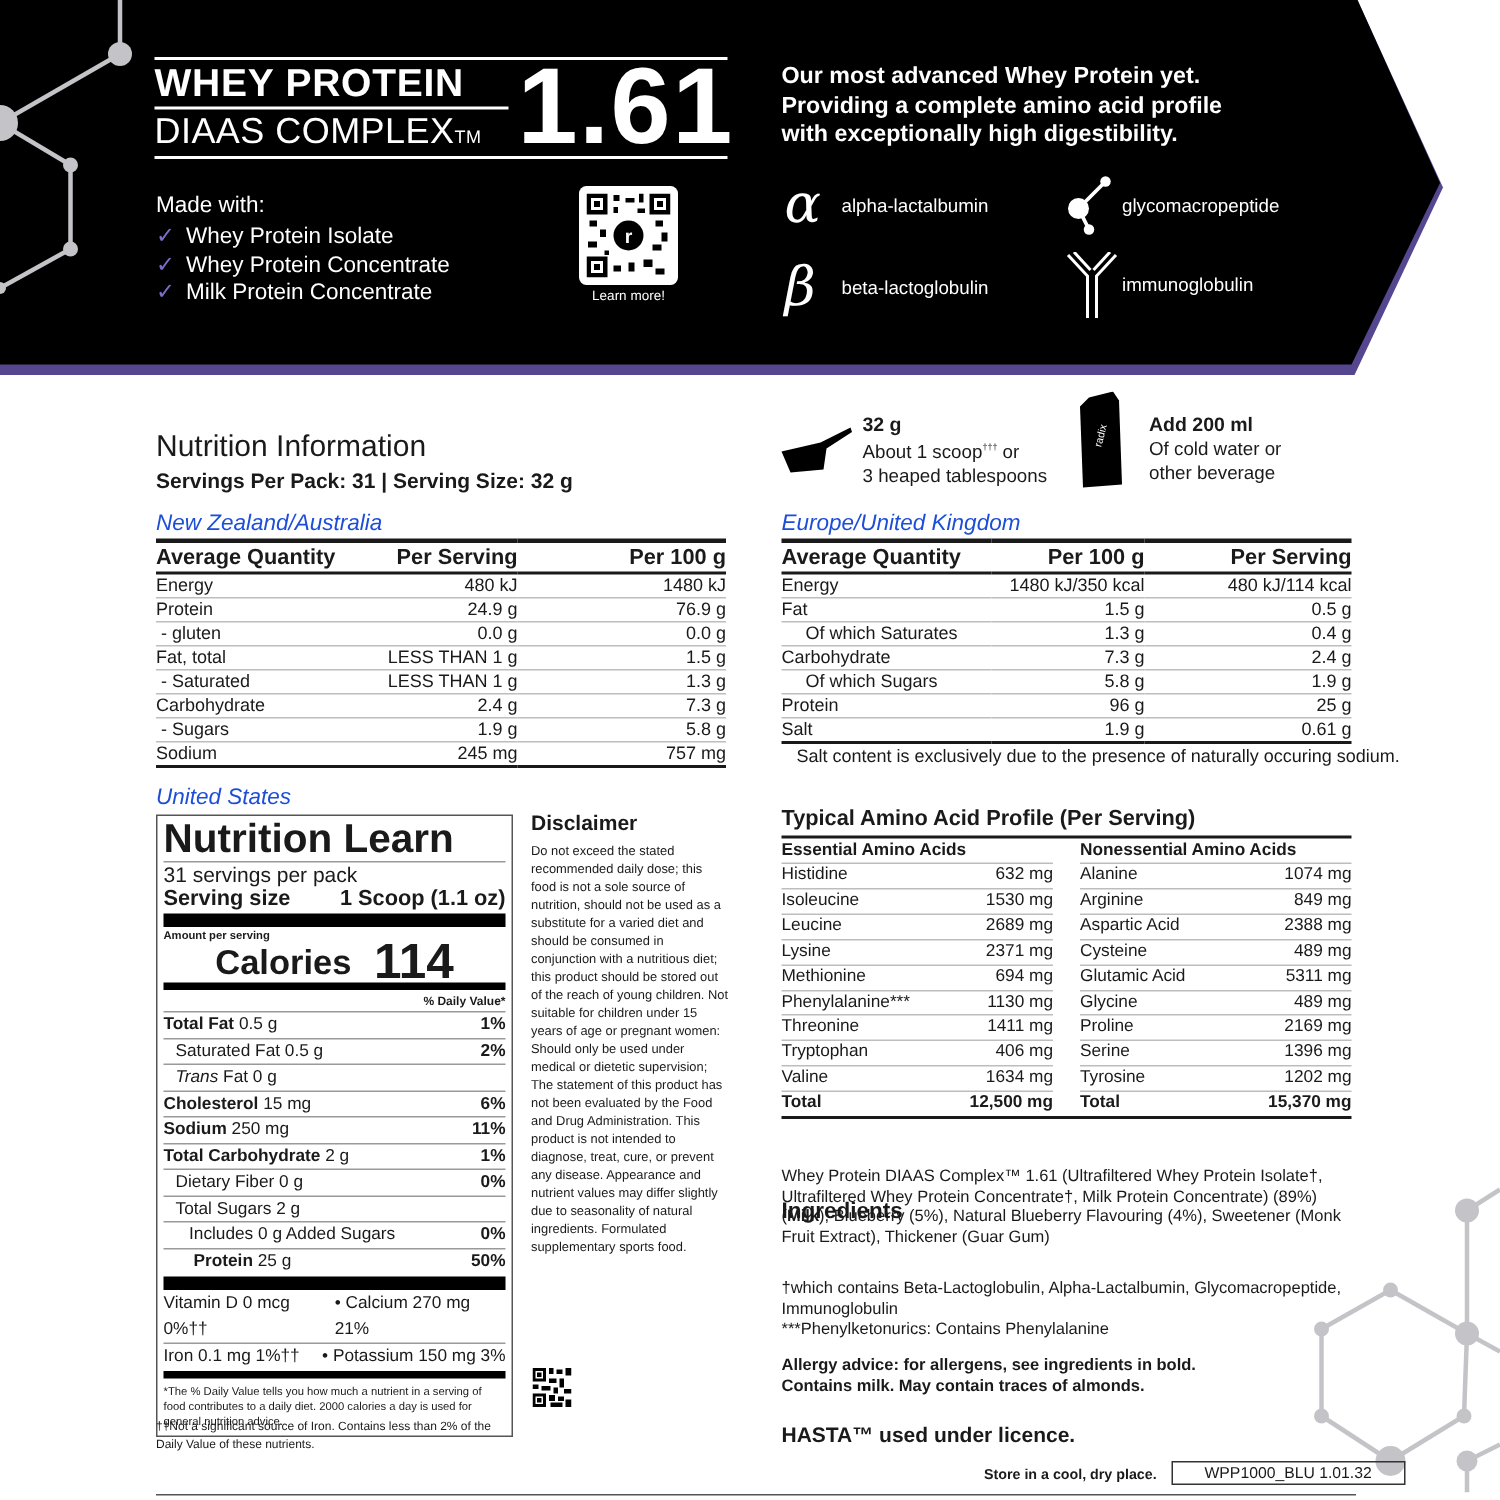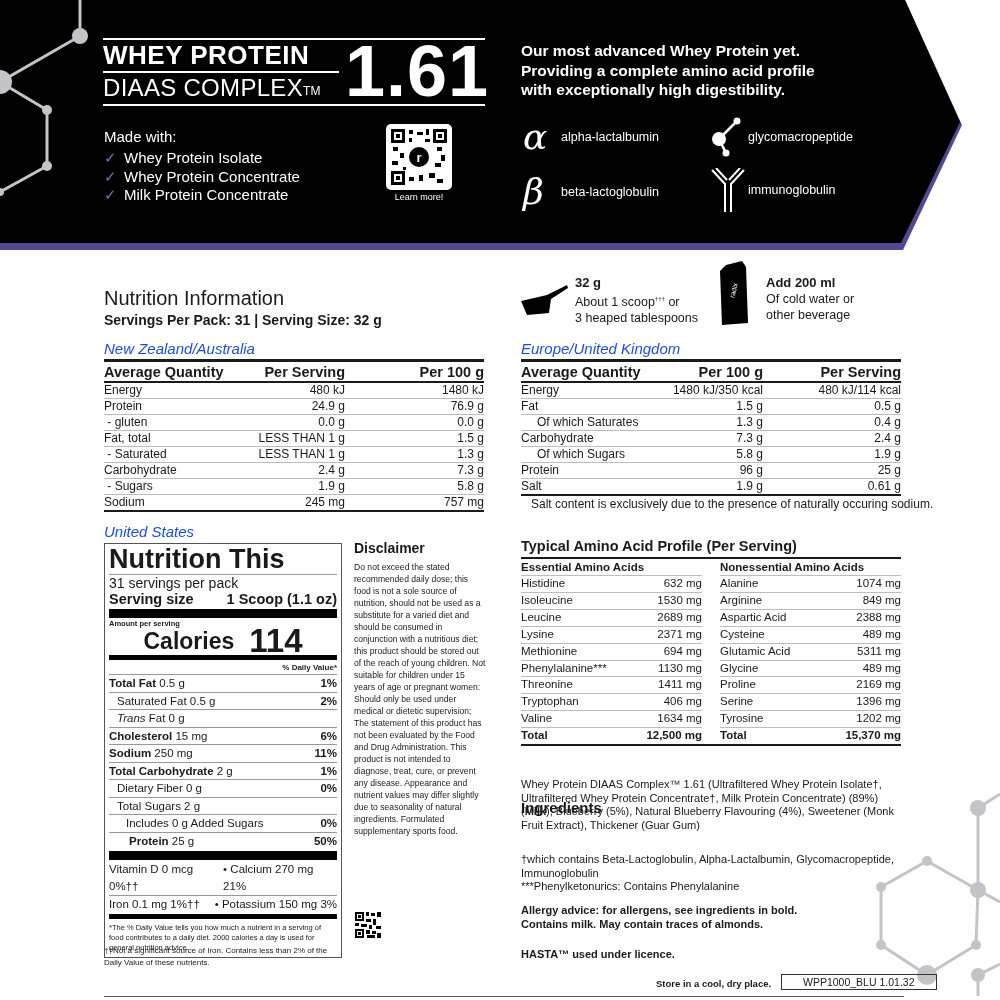--- a/index.html
+++ b/index.html
@@ -86,21 +86,21 @@
   .amino { position: absolute; left: 521px; top: 557px; width: 380px; border-top: 2px solid #1a1a1a; border-bottom: 2px solid #1a1a1a; display: flex; justify-content: space-between; }
   .amino .col { width: 181px; }
   .amino .hdr { font-size: 11.5px; font-weight: bold; line-height: 16px; border-bottom: 1px solid #bdbdbd; }
   .amino .r { display: flex; justify-content: space-between; font-size: 11.5px; line-height: 15.9px; border-bottom: 1px solid #bdbdbd; }
   .amino .r.tot { font-weight: bold; border-bottom: none; }
 
   .ingr-title { position: absolute; left: 521px; top: 754px; font-size: 15px; font-weight: bold; margin-top: 45px; }
   .ingr { position: absolute; left: 521px; top: 778px; width: 385px; font-size: 11px; line-height: 13.5px; }
   .ingr-foot { position: absolute; left: 521px; top: 853px; width: 385px; font-size: 11px; line-height: 13.5px; }
   .allergy { position: absolute; left: 521px; top: 903px; font-size: 11px; font-weight: bold; line-height: 14px; }
-  .hasta { position: absolute; left: 521px; top: 948px; font-size: 11px; font-weight: bold; }
+  .hasta { position: absolute; left: 521px; top: 948px; font-size: 14px; font-weight: bold; }
   .store { position: absolute; left: 656px; top: 978px; font-size: 9.5px; font-weight: bold; }
   .code { position: absolute; left: 781px; top: 974px; border: 1px solid #333; font-size: 10.5px; padding: 1px 21px; }
   .bottom-rule { position: absolute; left: 104px; top: 996px; width: 800px; height: 1px; background: #555; }
 
   .deco { position: absolute; right: 0; bottom: 0; }
 </style>
 </head>
 <body>
 
 <div class="band">
@@ -363,21 +363,21 @@
         <td>Salt</td>
         <td>1.9 g</td>
         <td>0.61 g</td>
       </tr>
   </tbody>
 </table>
 <div class="salt-note">Salt content is exclusively due to the presence of naturally occuring sodium.</div>
 
 <div class="region" style="left:104px; top:523px;">United States</div>
 <div class="nf">
-  <div class="nf-title">Nutrition This</div>
+  <div class="nf-title">Nutrition Learn</div>
   <div class="nf-serv">31 servings per pack</div>
   <div class="nf-size">
       <span>Serving size</span>
       <span>1 Scoop (1.1 oz)</span>
     </div>
   <div class="bar-thick"></div>
   <div class="nf-aps">Amount per serving</div>
   <div class="nf-cal">
       <span class="lbl">Calories</span>
       <span class="val">114</span>

